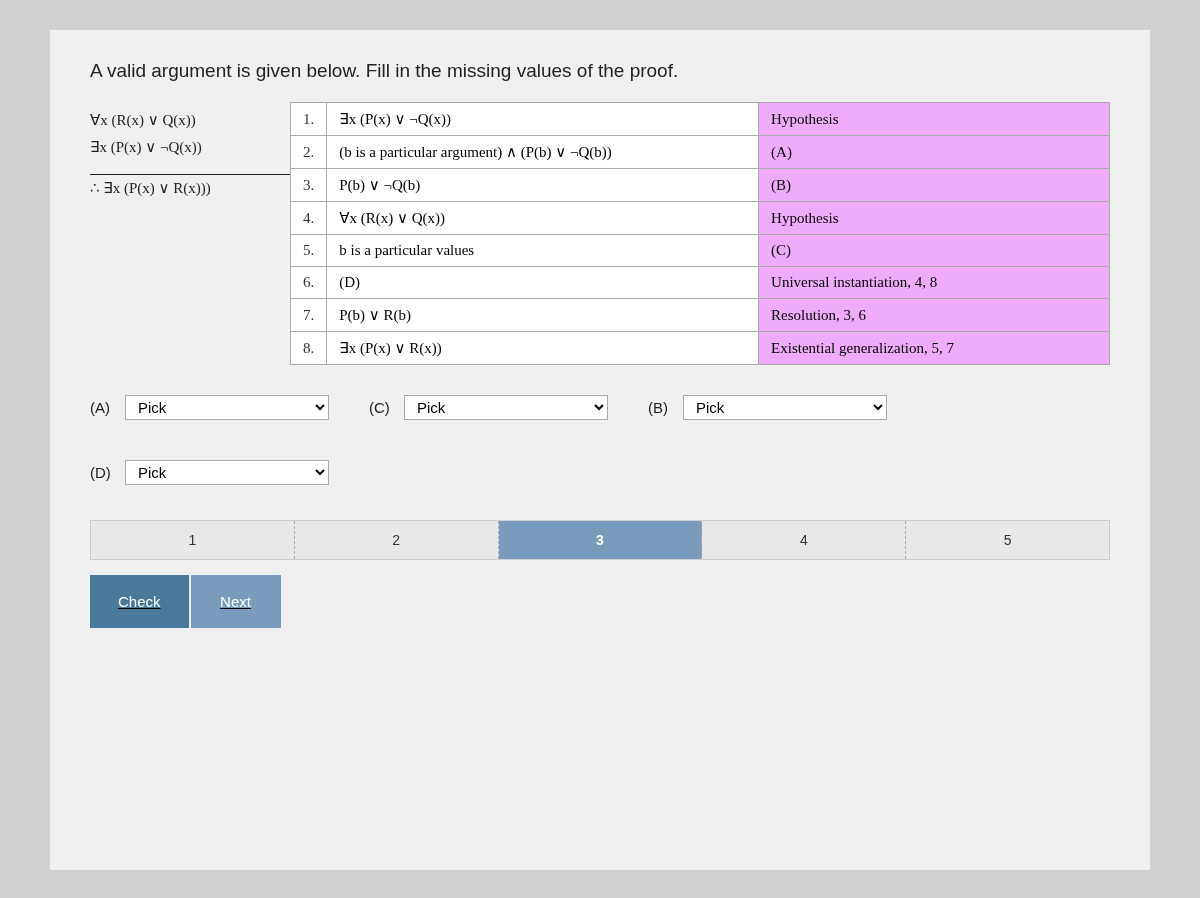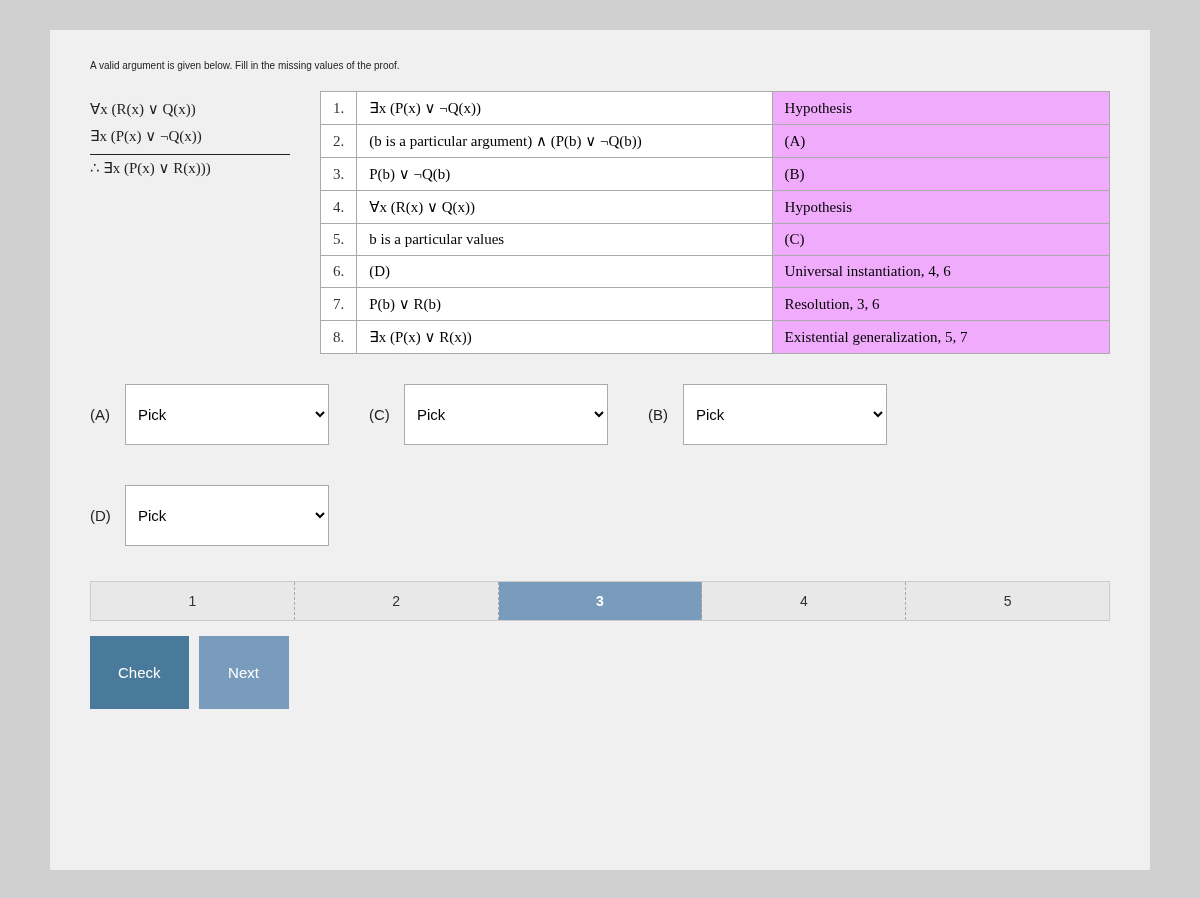--- a/index.html
+++ b/index.html
@@ -17,48 +17,47 @@
 
     .page-container {
       background: #f0f0f0;
       width: 1100px;
       min-height: 840px;
       padding: 30px 40px 40px 40px;
       position: relative;
     }
 
     .instruction {
-      font-size: 10px;
+      font-size: 19px;
       color: #222;
       margin-bottom: 20px;
       font-family: Arial, sans-serif;
     }
 
     .top-section {
       display: flex;
-      gap: 30px;
       margin-bottom: 30px;
       font-family: Liberation Serif, serif;
     }
 
     .premises-block {
       min-width: 200px;
       padding-top: 5px;
     }
 
     .premise-line {
       font-size: 15px;
       color: #222;
       line-height: 1.8;
     }
 
     .therefore-line {
       font-size: 15px;
       color: #222;
-      margin-top: 4px;
+      margin-top: 13px;
       border-top: 1.5px solid #222;
       padding-top: 4px;
     }
 
     .proof-table {
       border-collapse: collapse;
       flex: 1;
       font-size: 15px;
       background: white;
     }
@@ -104,21 +103,21 @@
     }
 
     .dropdown-group label {
       font-weight: normal;
       min-width: 25px;
     }
 
     .dropdown-group select {
       border: 1px solid #aaa;
       background: white;
-      padding: 20px 8px;
+      padding: 2px 8px;
       font-size: 15px;
       min-width: 160px;
       cursor: pointer;
       appearance: auto;
     }
 
     .pagination-bar {
       display: flex;
       width: 100%;
       margin-top: 35px;
@@ -145,40 +144,41 @@
     }
 
     .page-segment.active {
       background: #7a9cbc;
       color: white;
       font-weight: bold;
     }
 
     .buttons-row {
       display: flex;
-      gap: 10px;
+      gap: 2px;
       margin-top: 15px;
+      text-decoration: underline;
     }
 
     .btn-check {
       background: #4a7a9b;
       color: white;
       border: none;
       padding: 12px 28px;
       font-size: 15px;
       font-family: Arial, sans-serif;
       cursor: pointer;
       min-width: 90px;
     }
 
     .btn-next {
       background: #7a9cbc;
       color: white;
       border: none;
-      padding: 28px 28px;
+      padding: 18px 28px;
       font-size: 15px;
       font-family: Arial, sans-serif;
       cursor: pointer;
       min-width: 90px;
     }
   </style>
 </head>
 <body>
 
 <div class="page-container">
@@ -216,21 +216,21 @@
             <td>Hypothesis</td>
           </tr>
           <tr>
             <td>5.</td>
             <td>b is a particular values</td>
             <td>(C)</td>
           </tr>
           <tr>
             <td>6.</td>
             <td>(D)</td>
-            <td>Universal instantiation, 4, 6</td>
+            <td>Universal instantiation, 4, 8</td>
           </tr>
           <tr>
             <td>7.</td>
             <td>P(b) ∨ R(b)</td>
             <td>Resolution, 3, 6</td>
           </tr>
           <tr>
             <td>8.</td>
             <td>∃x (P(x) ∨ R(x))</td>
             <td>Existential generalization, 5, 7</td>

